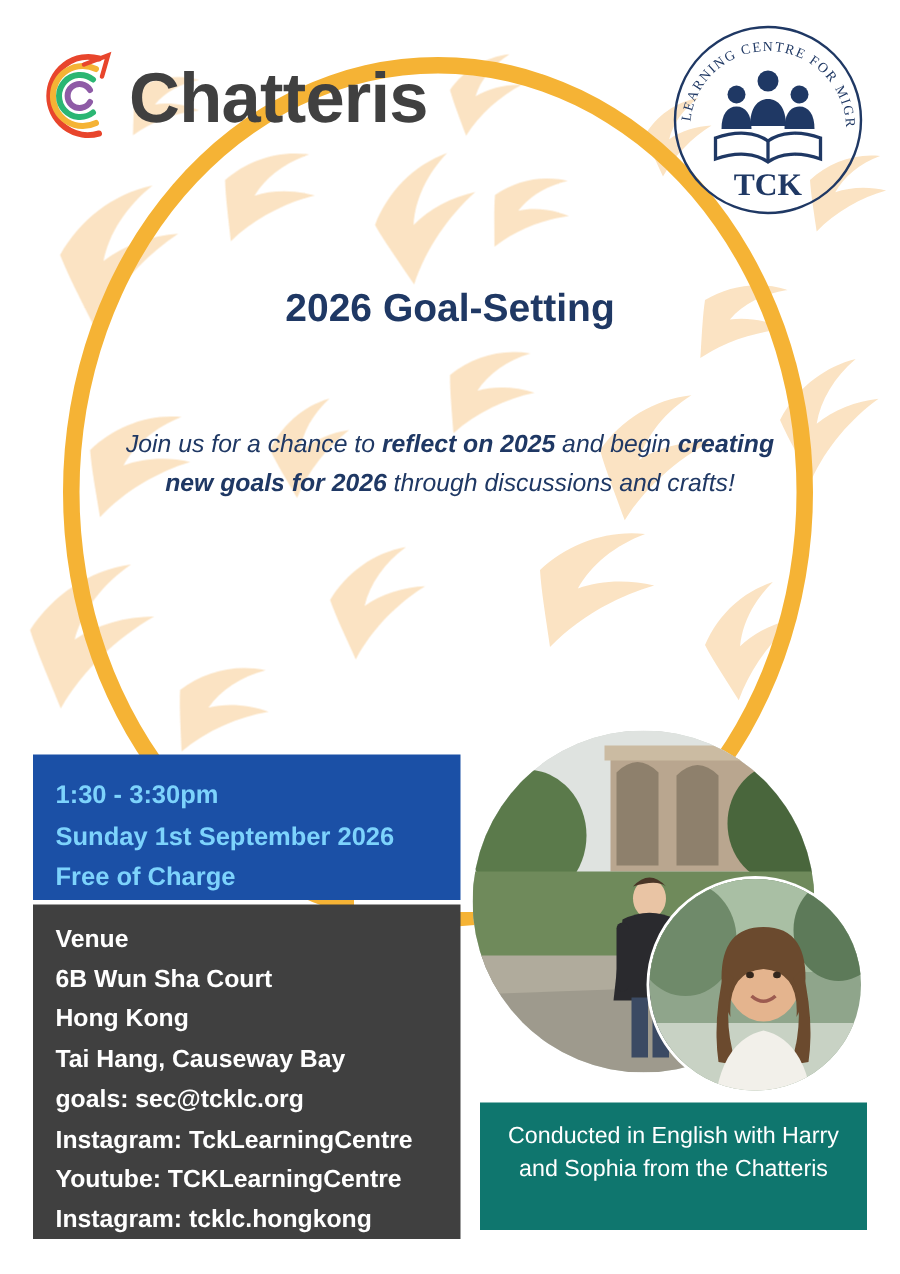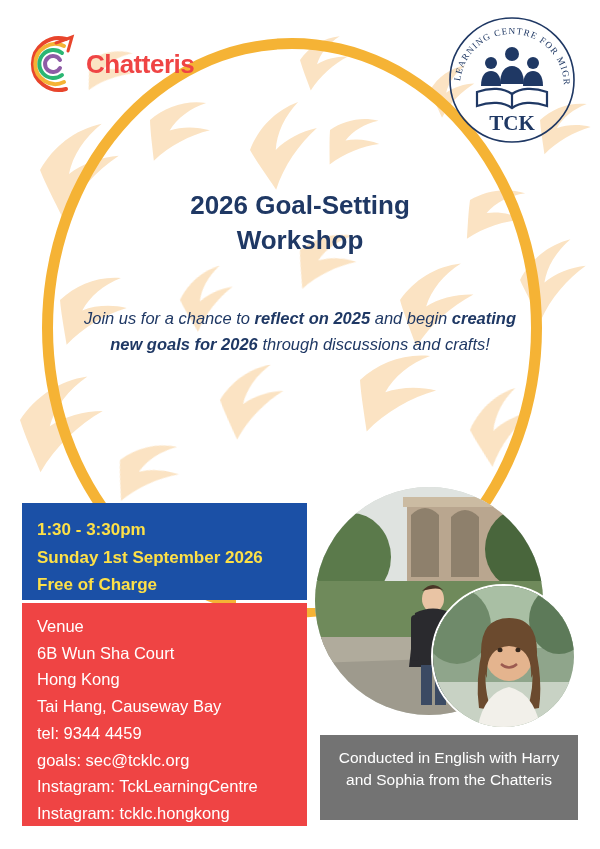--- a/index.html
+++ b/index.html
@@ -31,78 +31,78 @@
 
   
   .logo {
     position: absolute; left: 22px; top: 24px;
     width: 230px; height: 80px; z-index: 6;
     display: flex; align-items: center;
   }
   .logo-mark { width: 60px; height: 66px; flex: 0 0 60px; }
   .logo-word {
     font-family: "Liberation Sans", sans-serif;
-    font-size: 26px; font-weight: 700; color: #ef4444;
+    font-size: 47px; font-weight: 700; color: #404040;
     letter-spacing: -0.5px; margin-left: 4px;
   }
 
   
   .tck {
     position: absolute; right: 22px; top: 14px;
     width: 132px; height: 132px; z-index: 6;
   }
 
   
   .headline {
     position: absolute; left: 90px; top: 188px; width: 420px;
     text-align: center; z-index: 5;
     color: #1F3864; font-size: 26px; font-weight: 700; line-height: 1.35;
   }
   .blurb {
-    position: absolute; left: 70px; top: 306px; width: 460px;
+    position: absolute; left: 70px; top: 284px; width: 460px;
     text-align: center; z-index: 5;
     color: #1F3864; font-size: 16.5px; font-style: italic; line-height: 1.55;
   }
   .blurb b { font-weight: 700; }
 
   
   .panel-time {
     position: absolute; left: 22px; top: 503px;
     width: 285px; height: 97px;
     background: #1B50A6; z-index: 5;
     padding: 13px 0 0 15px;
-    color: #fde047; font-size: 17px; font-weight: 700; line-height: 1.63;
+    color: #7dd3fc; font-size: 17px; font-weight: 700; line-height: 1.63;
   }
   .panel-venue {
     position: absolute; left: 22px; top: 603px;
     width: 285px; height: 223px;
-    background: #ef4444; z-index: 5;
+    background: #404040; z-index: 5;
     padding: 10px 0 0 15px;
-    color: #ffffff; font-size: 16.5px; font-weight: 400; line-height: 1.62;
+    color: #ffffff; font-size: 16.5px; font-weight: 700; line-height: 1.62;
   }
   .panel-venue .line { white-space: nowrap; }
 
   
   .photo-main {
     position: absolute; left: 315px; top: 487px;
     width: 228px; height: 228px; border-radius: 50%;
     overflow: hidden; z-index: 4;
   }
   .photo-inset {
     position: absolute; left: 431px; top: 584px;
     width: 145px; height: 145px; border-radius: 50%;
     overflow: hidden; z-index: 6;
     border: 2px solid #ffffff;
   }
 
   
   .caption {
     position: absolute; left: 320px; top: 735px;
     width: 258px; height: 85px;
-    background: #737373; z-index: 6;
+    background: #0f766e; z-index: 6;
     color: #ffffff; text-align: center;
     font-size: 15.5px; line-height: 1.45;
     padding: 12px 8px 0 8px;
   }
 </style>
 </head>
 <body>
 
 <div class="birds">
   <svg width="600" height="849" viewBox="0 0 600 849">
@@ -176,21 +176,20 @@
     <g fill="none" stroke="#1F3864" stroke-width="2.2">
       <path d="M31,78 C45,73 58,74 66,80 C74,74 87,73 101,78 L101,92 C87,87 74,88 66,94 C58,88 45,87 31,92 Z"></path>
       <path d="M66,80 L66,94"></path>
     </g>
     <text x="66" y="116" text-anchor="middle" font-size="21" font-weight="bold" font-family="Liberation Serif, serif" fill="#1F3864">TCK</text>
   </svg>
 </div>
 
 <div class="headline">
   <div>2026 Goal-Setting</div>
-  <div>Workshop</div>
 </div>
 
 <div class="blurb">
   <span>Join us for a chance to </span><b>reflect on 2025</b><span> and begin </span><b>creating new goals for 2026</b><span> through discussions and crafts!</span>
 </div>
 
 <div class="photo-main">
   <svg width="228" height="228" viewBox="0 0 228 228">
     <rect width="228" height="228" fill="#cfd6cf"></rect>
     <rect y="0" width="228" height="96" fill="#dfe3e0"></rect>
@@ -245,22 +244,22 @@
   <div>1:30 - 3:30pm</div>
   <div>Sunday 1st September 2026</div>
   <div>Free of Charge</div>
 </div>
 
 <div class="panel-venue">
   <div class="line">Venue</div>
   <div class="line">6B Wun Sha Court</div>
   <div class="line">Hong Kong</div>
   <div class="line">Tai Hang, Causeway Bay</div>
-  <div class="line">tel: 9344 4459</div>
   <div class="line">goals: sec@tcklc.org</div>
   <div class="line">Instagram: TckLearningCentre</div>
+  <div class="line">Youtube: TCKLearningCentre</div>
   <div class="line">Instagram: tcklc.hongkong</div>
 </div>
 
 <div class="caption">
   <div>Conducted in English with Harry</div>
   <div>and Sophia from the Chatteris</div>
 </div>
 
 </body></html>

